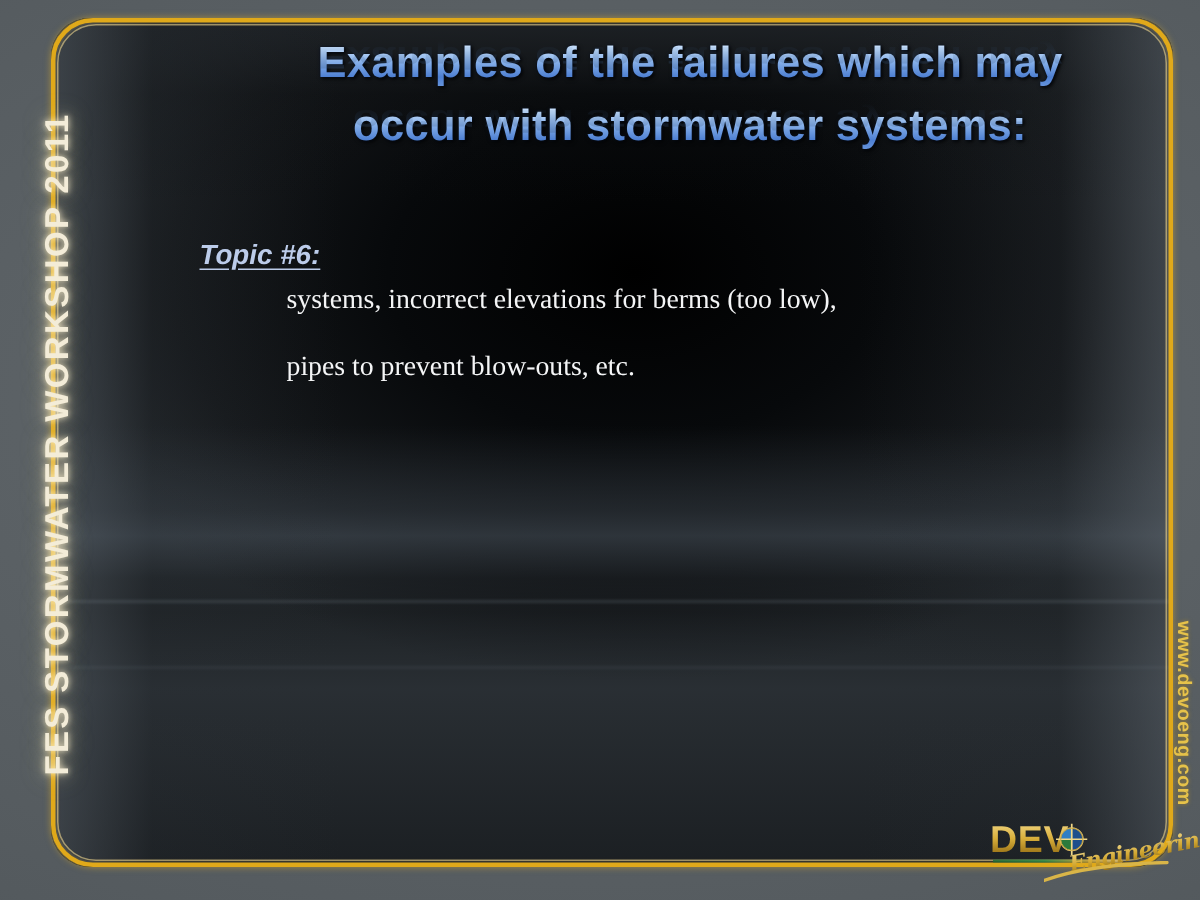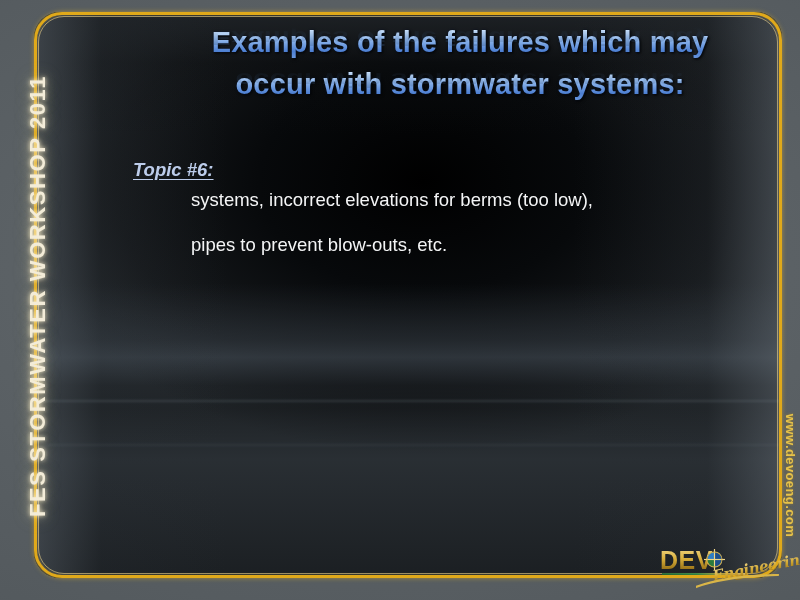--- a/index.html
+++ b/index.html
@@ -178,21 +178,21 @@
     color: #bcccea;
     text-decoration: underline;
     text-underline-offset: 3px;
     margin-left: 47px;
   }
   .body-text {
     position: absolute;
     left: 105px;
     top: 0;
   }
-  .body-line.indented .body-text { left: 105px; }
+  .body-line.indented .body-text { left: 105px; font-family: Liberation Serif, serif; }
 
   
   .left-vertical {
     position: absolute;
     left: -242px;
     top: 283px;
     width: 560px;
     transform: rotate(-90deg);
     transform-origin: center center;
     text-align: center;

